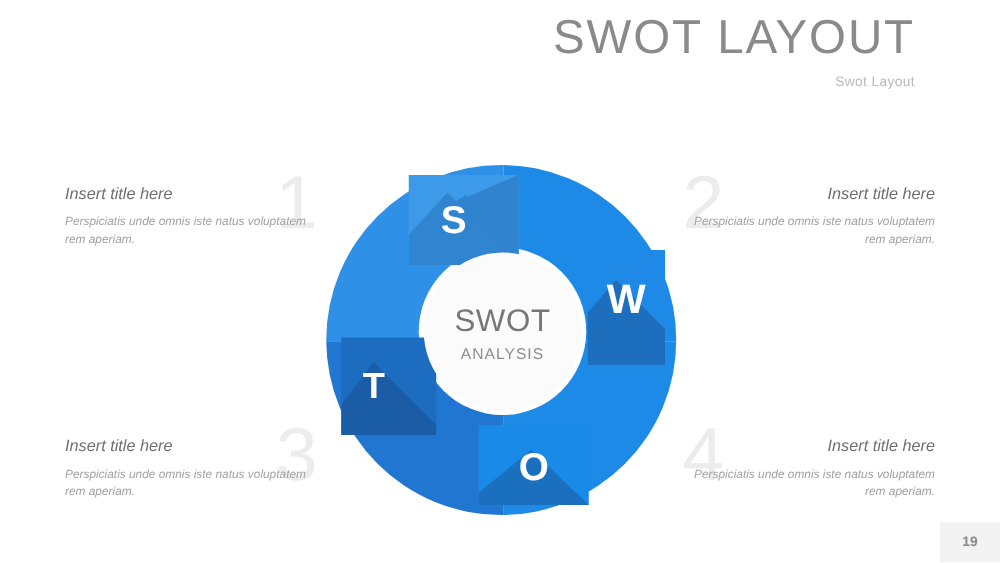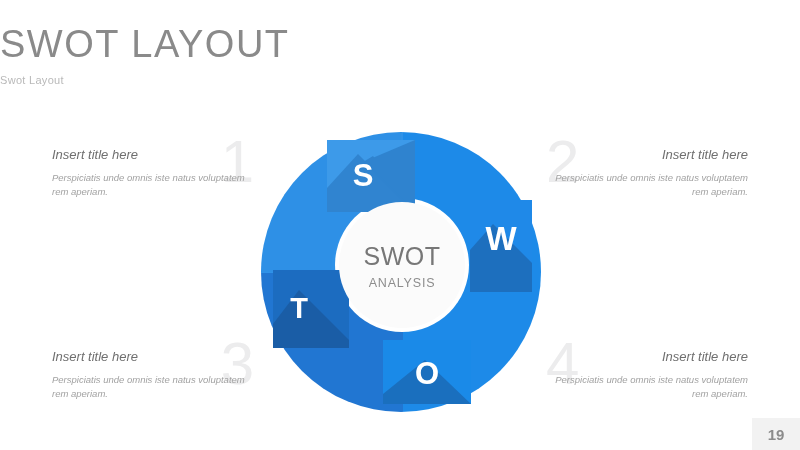--- a/index.html
+++ b/index.html
@@ -20,23 +20,23 @@
     left: 0; top: 0;
     width: 800px;
     height: 450px;
     background: #ffffff;
   }
 
   
   .header {
     position: absolute;
     left: 0;
-    top: 22px;
+    top: 8px;
     width: 732px;
-    text-align: left;
+    text-align: right;
   }
   .title {
     font-size: 38px;
     letter-spacing: 1.5px;
     color: #8a8a8a;
     font-weight: 400;
     line-height: 44px;
     white-space: nowrap;
   }
   .subtitle {
@@ -124,21 +124,21 @@
     left: 752px;
     top: 418px;
     width: 48px;
     height: 32px;
     background: #f2f2f2;
     display: flex;
     align-items: center;
     justify-content: center;
   }
   .pagenum {
-    font-size: 15px;
+    font-size: 11px;
     color: #8b8b8b;
     font-weight: bold;
     text-align: center;
   }
 </style>
 </head>
 <body>
 
 <div class="slide">
 

